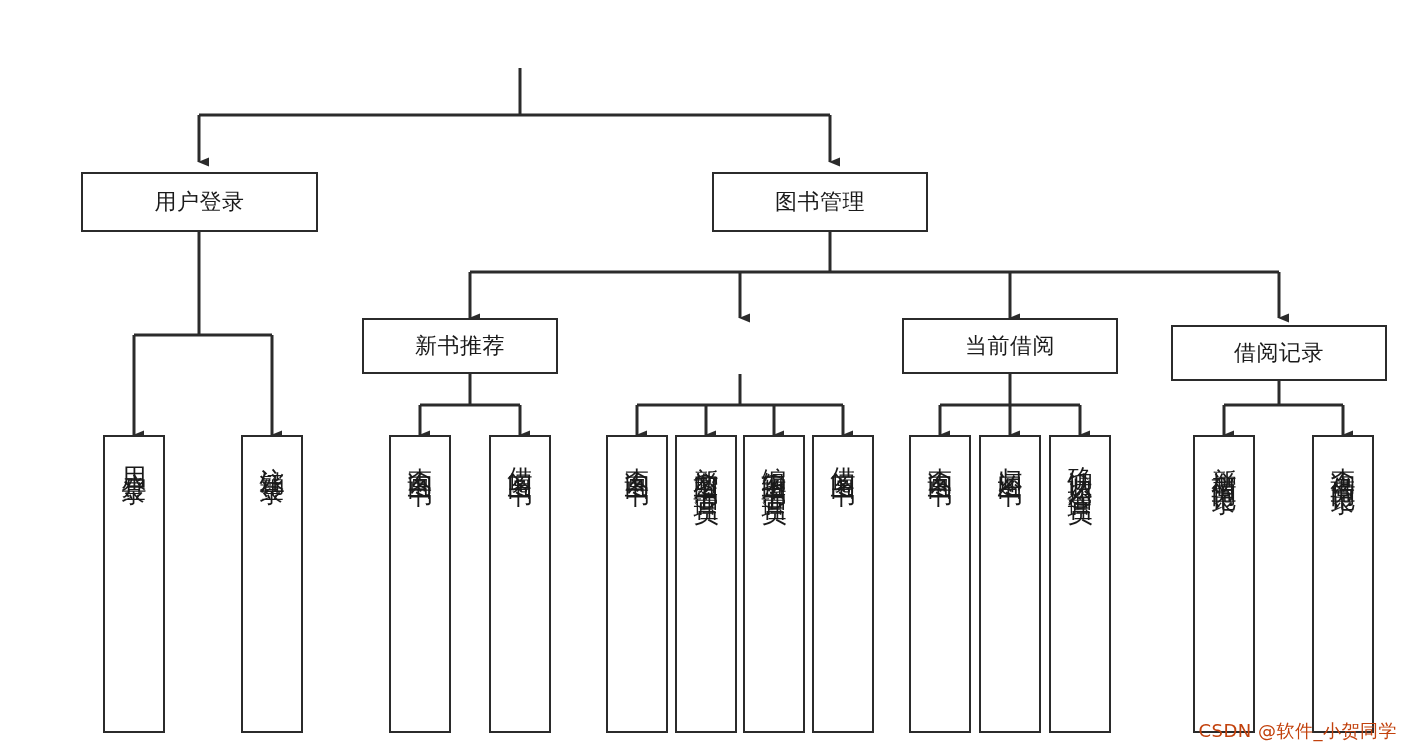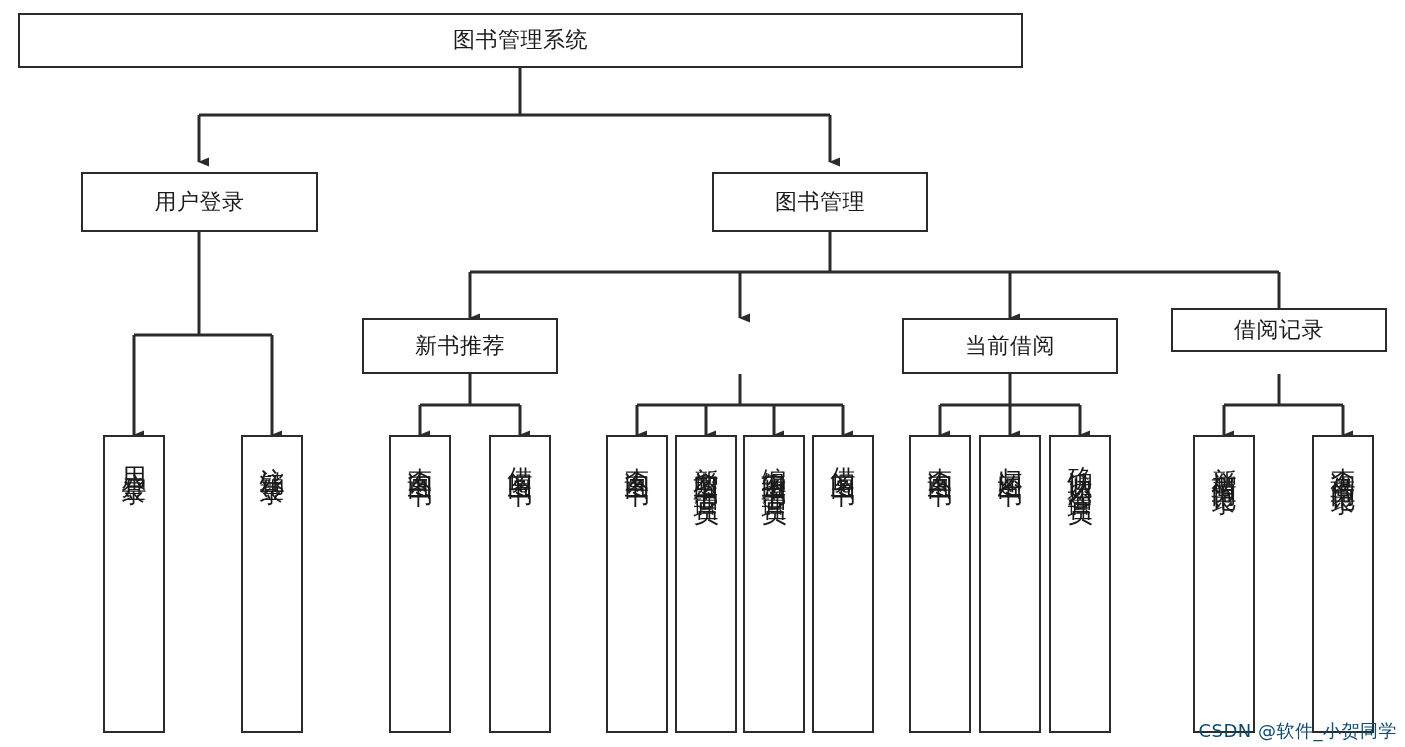--- a/index.html
+++ b/index.html
@@ -52,21 +52,21 @@
     line-height:1;
     letter-spacing:5px;
     white-space:pre-line;
   }
 
   .watermark{
     position:absolute;
     right:8px;
     bottom:4px;
     font-size:18px;
-    color:#0c4a6e;
+    color:#c2410c;
     letter-spacing:0.5px;
     white-space:nowrap;
     z-index:5;
   }
 </style>
 </head>
 <body>
 
 <div id="canvas">
 
@@ -113,38 +113,35 @@
       <path d="M1010,405 L1010,435" marker-end="url(#arrow)"></path>
       <path d="M1080,405 L1080,435" marker-end="url(#arrow)"></path>
 
       <path d="M1279,374 L1279,405"></path>
       <path d="M1224,405 L1343,405"></path>
       <path d="M1224,405 L1224,435" marker-end="url(#arrow)"></path>
       <path d="M1343,405 L1343,435" marker-end="url(#arrow)"></path>
     </g>
   </svg>
 
-  <div class="node horiz root" style="left:18px;top:13px;width:1005px;height:55px;">
-    <span class="lbl">图书管理系统</span>
-  </div>
 
   <div class="node horiz" style="left:81px;top:172px;width:237px;height:60px;">
     <span class="lbl">用户登录</span>
   </div>
   <div class="node horiz" style="left:712px;top:172px;width:216px;height:60px;">
     <span class="lbl">图书管理</span>
   </div>
 
   <div class="node horiz" style="left:362px;top:318px;width:196px;height:56px;">
     <span class="lbl">新书推荐</span>
   </div>
   <div class="node horiz" style="left:902px;top:318px;width:216px;height:56px;">
     <span class="lbl">当前借阅</span>
   </div>
-  <div class="node horiz" style="left:1171px;top:308px;width:216px;height:44px;justify-content:center;">
+  <div class="node horiz" style="left:1171px;top:325px;width:216px;height:56px;justify-content:center;">
     <span class="lbl">借阅记录</span>
   </div>
 
   <div class="node vert" style="left:103px;top:435px;width:62px;height:298px;">
     <span class="lbl">用户登录</span>
   </div>
   <div class="node vert" style="left:241px;top:435px;width:62px;height:298px;">
     <span class="lbl">注销登录</span>
   </div>
 

